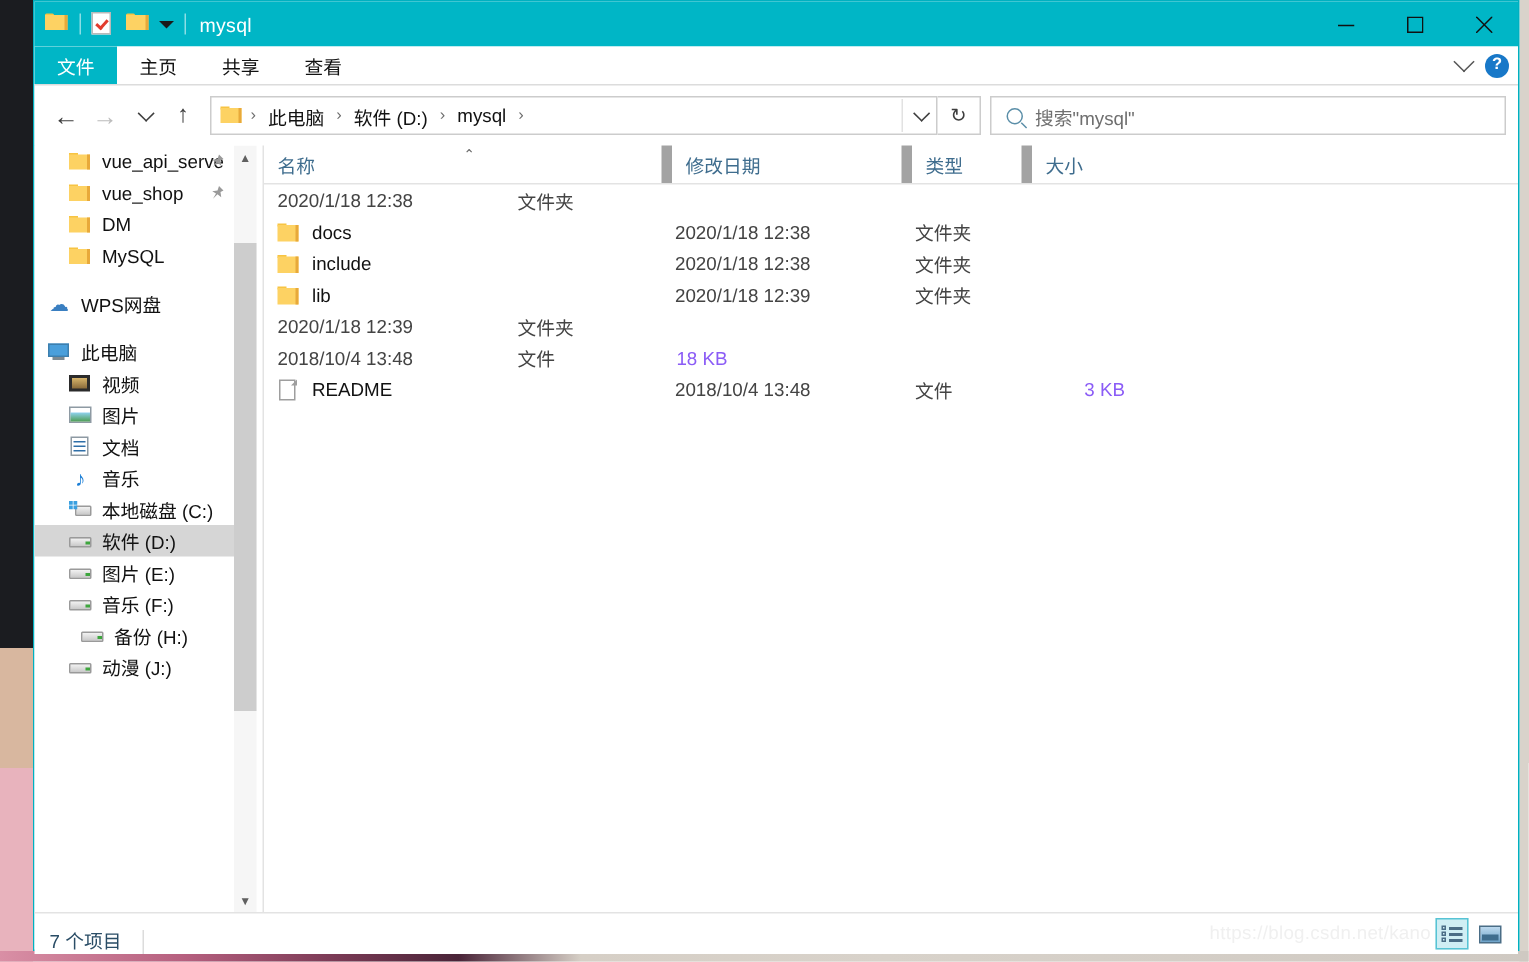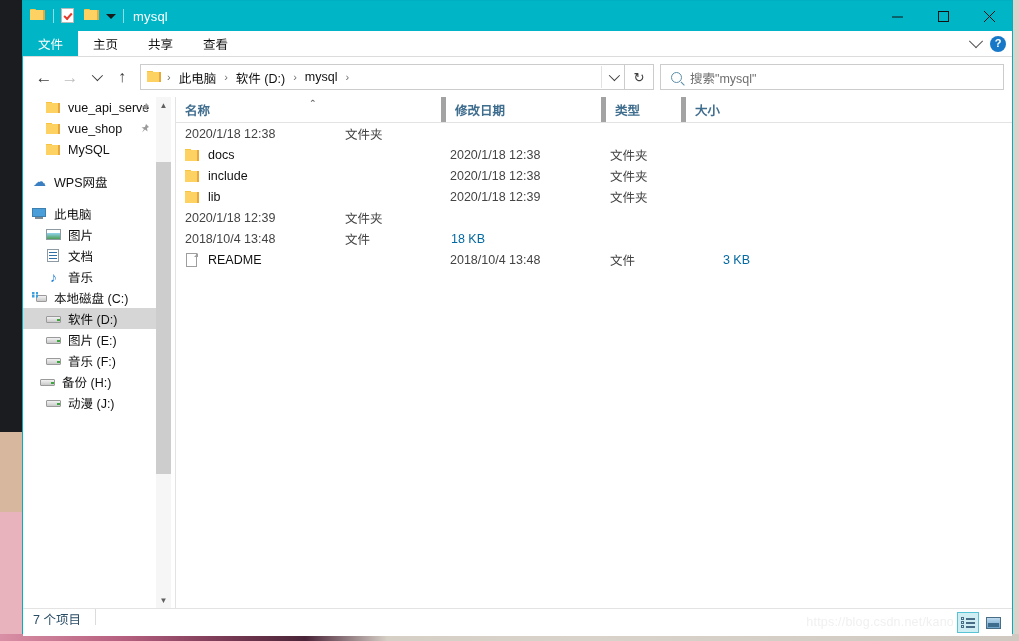--- a/index.html
+++ b/index.html
@@ -114,42 +114,42 @@
        linear-gradient(#3aa0e0,#3aa0e0) 0 3.5px/2.5px 2.5px no-repeat,
        linear-gradient(#3aa0e0,#3aa0e0) 3.5px 3.5px/2.5px 2.5px no-repeat;}
   
   #navscroll{position:absolute;right:4px;top:0;width:15px;height:100%;background:#f6f6f6;}
   .sb-btn{width:15px;height:16px;display:flex;align-items:center;justify-content:center;color:#606060;font-size:8px;}
   #navthumb{position:absolute;left:0;width:15px;background:#cdcdcd;}
 
   
   #listpane{flex:1;position:relative;background:#fff;border-left:1px solid #e3e3e3;}
   #colheaders{height:25px;display:flex;align-items:center;border-bottom:1px solid #e3e3e3;position:relative;}
-  .col{font-size:12.5px;color:#3f6d8e;padding-left:9px;box-sizing:border-box;position:relative;height:25px;display:flex;align-items:center;font-weight:bold;}
-  .col + .col{border-left:5px solid #a3a3a3;}
+  .col{font-size:12.5px;color:#3f6d8e;padding-left:9px;box-sizing:border-box;position:relative;height:25px;display:flex;align-items:center;}
+  .col + .col{border-left:7px solid #a3a3a3;}
   .col.name{width:265px;}
   .col.date{width:160px;}
   .col.type{width:80px;}
   .col.size{width:75px;}
   #sortcaret{position:absolute;left:133px;top:1px;font-size:9px;color:#6b6b6b;}
   .row{height:21px;display:flex;align-items:center;font-size:12.5px;color:#111;}
   .cell{padding-left:9px;box-sizing:border-box;display:flex;align-items:center;white-space:nowrap;}
   .cell.name{width:265px;}
   .cell.date{width:160px;color:#444;}
   .cell.type{width:80px;color:#444;}
-  .cell.size{width:75px;color:#0369a1;justify-content:flex-end;padding-right:6px;}
+  .cell.size{width:75px;color:#8b5cf6;justify-content:flex-end;padding-right:6px;}
   .row-ico{width:16px;height:14px;position:relative;flex:none;margin-right:7px;}
   .row-ico.folder:before{content:"";position:absolute;left:0;top:1px;width:6px;height:2px;background:#f7c442;}
   .row-ico.folder:after{content:"";position:absolute;left:0;top:2px;width:14px;height:11px;background:#fdd263;border-right:2px solid #e8a93a;box-sizing:border-box;}
   .row-ico.file:before{content:"";position:absolute;left:1px;top:0;width:11px;height:14px;background:#fff;border:1px solid #9e9e9e;box-sizing:border-box;}
   .row-ico.file:after{content:"";position:absolute;right:3px;top:0;width:0;height:0;
      border-left:4px solid transparent;border-bottom:4px solid #9e9e9e;}
 
   
-  #statusbar{height:27px;border-top:1px solid #e3e3e3;display:flex;align-items:flex-start;position:relative;background:#fff;}
+  #statusbar{height:27px;border-top:1px solid #e3e3e3;display:flex;align-items:flex-end;position:relative;background:#fff;}
   #statustext{font-size:12.5px;color:#2a4d66;padding-left:10px;}
   #statussep{width:1px;height:16px;background:#dcdcdc;margin-left:14px;}
   #viewbtns{position:absolute;right:8px;top:3px;display:flex;gap:3px;}
   .viewbtn{width:22px;height:21px;display:flex;align-items:center;justify-content:center;box-sizing:border-box;}
   .viewbtn.active{background:#cfeef4;border:1px solid #57c3d4;}
   .det-ico{width:14px;height:11px;position:relative;}
   .det-ico i{position:absolute;left:0;width:3px;height:3px;border:1px solid #4a6d86;box-sizing:border-box;}
   .det-ico b{position:absolute;left:5px;height:1.5px;background:#4a6d86;}
   .big-ico{width:15px;height:12px;background:linear-gradient(#bcd9ee,#6fa3c9);border:1px solid #4a6d86;box-sizing:border-box;position:relative;}
   .big-ico:after{content:"";position:absolute;left:1px;bottom:1px;width:11px;height:4px;background:#3f6d8e;}
@@ -264,61 +264,69 @@
           </div>
           <div class="nav-item" style="padding-left: 22px;">
             <span class="nav-ico ico-folder"></span>
             <span class="nav-label">vue_shop</span>
             <span class="pin"><svg width="11" height="11" viewBox="0 0 11 11">
                 <path d="M7 1 L10 4 L8 5 L8.5 8.5 L6 6.5 L3 9.5 L5 6 L2.5 4.5 L6 4 Z" fill="#9a9a9a"></path>
               </svg></span>
           </div>
           <div class="nav-item" style="padding-left: 22px;">
             <span class="nav-ico ico-folder"></span>
+            <span class="nav-label">DM</span>
+          </div>
+          <div class="nav-item" style="padding-left: 22px;">
+            <span class="nav-ico ico-folder"></span>
             <span class="nav-label">MySQL</span>
           </div>
           <div class="nav-gap"></div>
           <div class="nav-item" style="padding-left: 8px;">
             <span class="nav-ico ico-cloud">☁</span>
             <span class="nav-label">WPS网盘</span>
           </div>
           <div class="nav-gap"></div>
           <div class="nav-item" style="padding-left: 8px;">
             <span class="nav-ico ico-pc"></span>
             <span class="nav-label">此电脑</span>
           </div>
           <div class="nav-item" style="padding-left: 22px;">
+            <span class="nav-ico ico-video"></span>
+            <span class="nav-label">视频</span>
+          </div>
+          <div class="nav-item" style="padding-left: 22px;">
             <span class="nav-ico ico-pic"></span>
             <span class="nav-label">图片</span>
           </div>
           <div class="nav-item" style="padding-left: 22px;">
             <span class="nav-ico ico-doc"></span>
             <span class="nav-label">文档</span>
           </div>
           <div class="nav-item" style="padding-left: 22px;">
             <span class="nav-ico ico-music">♪</span>
             <span class="nav-label">音乐</span>
           </div>
-          <div class="nav-item" style="">
+          <div class="nav-item" style=" justify-content: center;">
             <span class="nav-ico ico-drivec"></span>
             <span class="nav-label">本地磁盘 (C:)</span>
           </div>
           <div class="nav-item selected" style="padding-left: 22px;">
             <span class="nav-ico ico-drive"></span>
             <span class="nav-label">软件 (D:)</span>
           </div>
           <div class="nav-item" style="padding-left: 22px;">
             <span class="nav-ico ico-drive"></span>
             <span class="nav-label">图片 (E:)</span>
           </div>
           <div class="nav-item" style="padding-left: 22px;">
             <span class="nav-ico ico-drive"></span>
             <span class="nav-label">音乐 (F:)</span>
           </div>
-          <div class="nav-item" style="padding-left: 16px;">
+          <div class="nav-item" style="padding-left: 30px;">
             <span class="nav-ico ico-drive"></span>
             <span class="nav-label">备份 (H:)</span>
           </div>
           <div class="nav-item" style="padding-left: 22px;">
             <span class="nav-ico ico-drive"></span>
             <span class="nav-label">动漫 (J:)</span>
           </div>
         </div>
       <div id="navscroll">
         <div class="sb-btn">▲</div>

